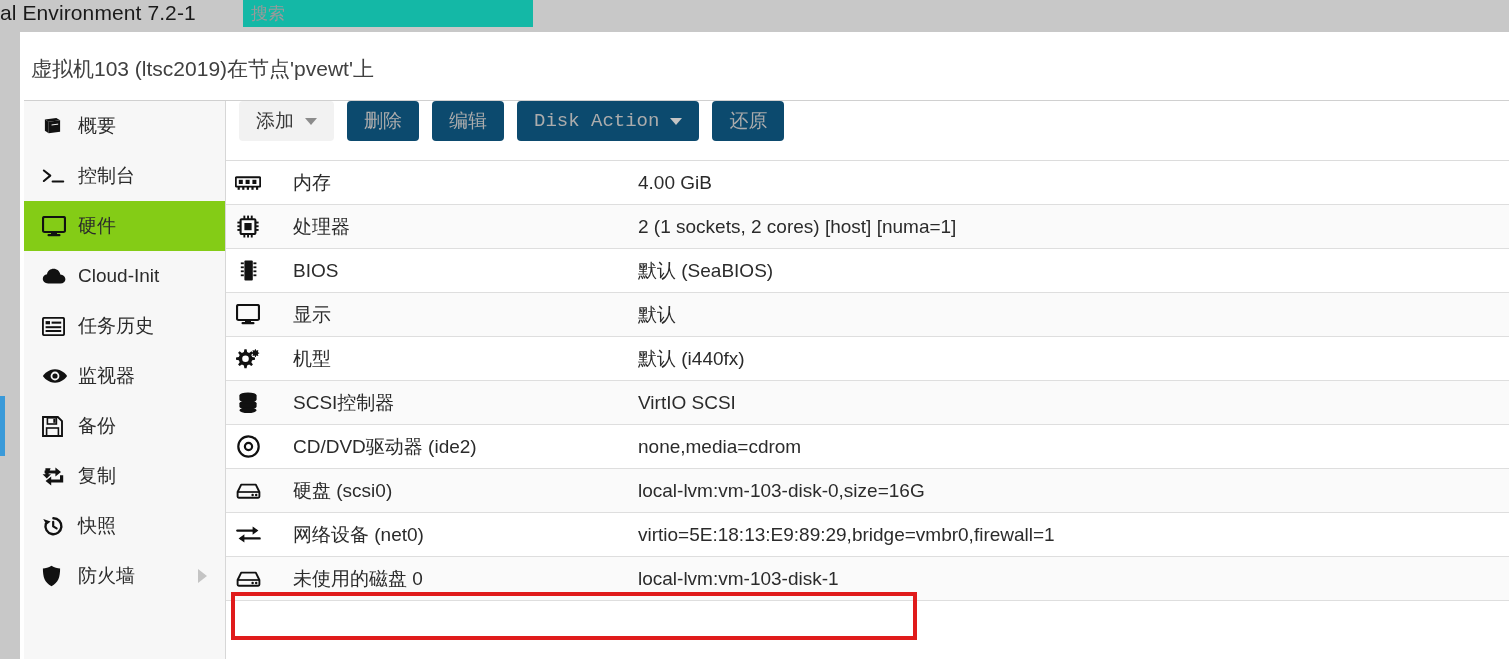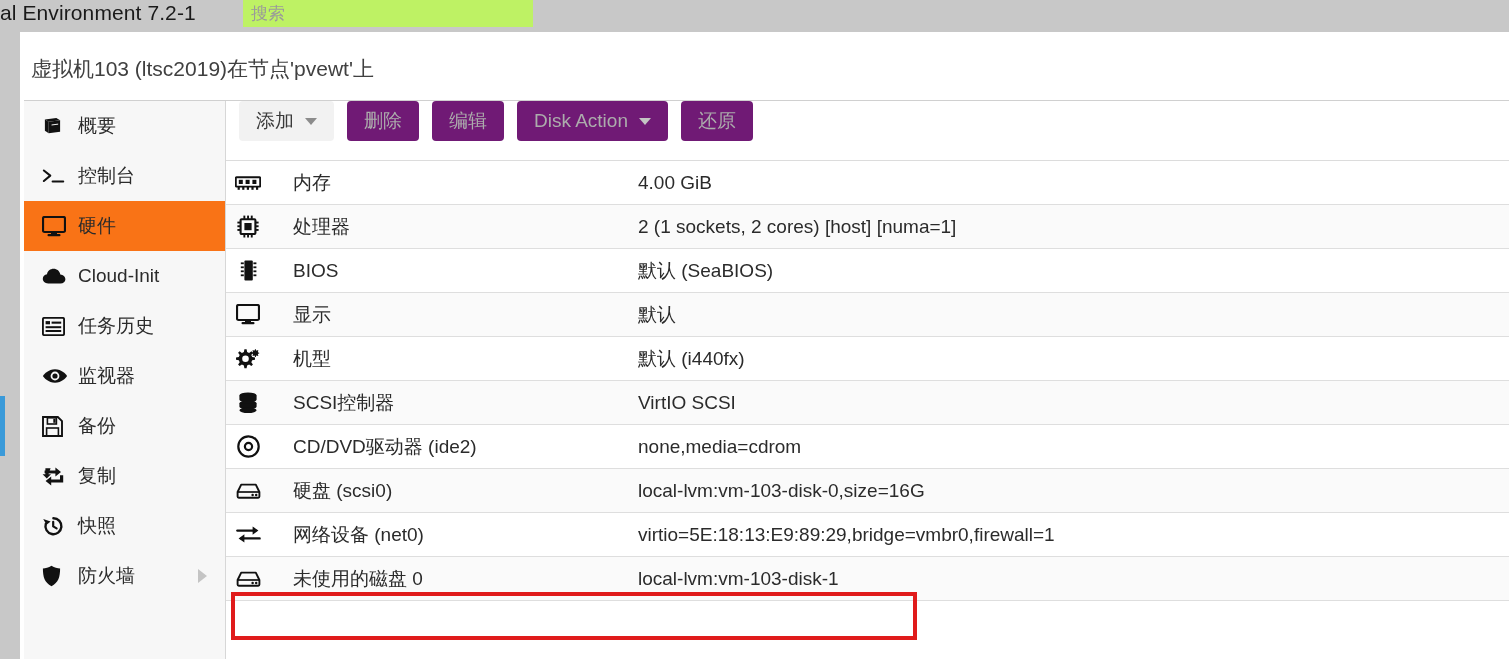--- a/index.html
+++ b/index.html
@@ -32,21 +32,21 @@
     color: #1a1a1a;
     white-space: nowrap;
     letter-spacing: 0.1px;
   }
   #search-box {
     position: absolute;
     left: 243px;
     top: 0px;
     width: 290px;
     height: 27px;
-    background: #bef264;
+    background: #14b8a6;
     border: none;
     outline: none;
     box-sizing: border-box;
     padding: 2px 8px;
     font-family: "Liberation Sans", sans-serif;
     font-size: 17px;
     color: #333;
   }
   #search-box::placeholder {
     color: #9a9a9a;
@@ -118,21 +118,21 @@
     position: relative;
     height: 50px;
     display: flex;
     align-items: center;
     padding-left: 18px;
     box-sizing: border-box;
     cursor: pointer;
     background: #f7f7f7;
   }
   .nav-item.selected {
-    background: #f97316;
+    background: #84cc16;
   }
   .nav-icon {
     width: 30px;
     min-width: 30px;
     display: flex;
     align-items: center;
     justify-content: flex-start;
     color: #111111;
   }
   .nav-icon svg { display: block; }
@@ -186,22 +186,23 @@
     display: inline-flex;
     align-items: center;
     justify-content: center;
     padding: 0 17px;
     margin-right: 13px;
     cursor: pointer;
     white-space: nowrap;
   }
   .tb-btn.disabled {
     color: #acacac;
-    background: #701a75;
+    background: #0c4a6e;
     cursor: default;
+    font-family: Liberation Mono, monospace;
   }
   .tb-caret {
     margin-left: 11px;
     width: 0; height: 0;
     border-top: 7px solid #8c8c8c;
     border-left: 6px solid transparent;
     border-right: 6px solid transparent;
   }
   .tb-btn.disabled .tb-caret { border-top-color: #c4c4c4; }
 

